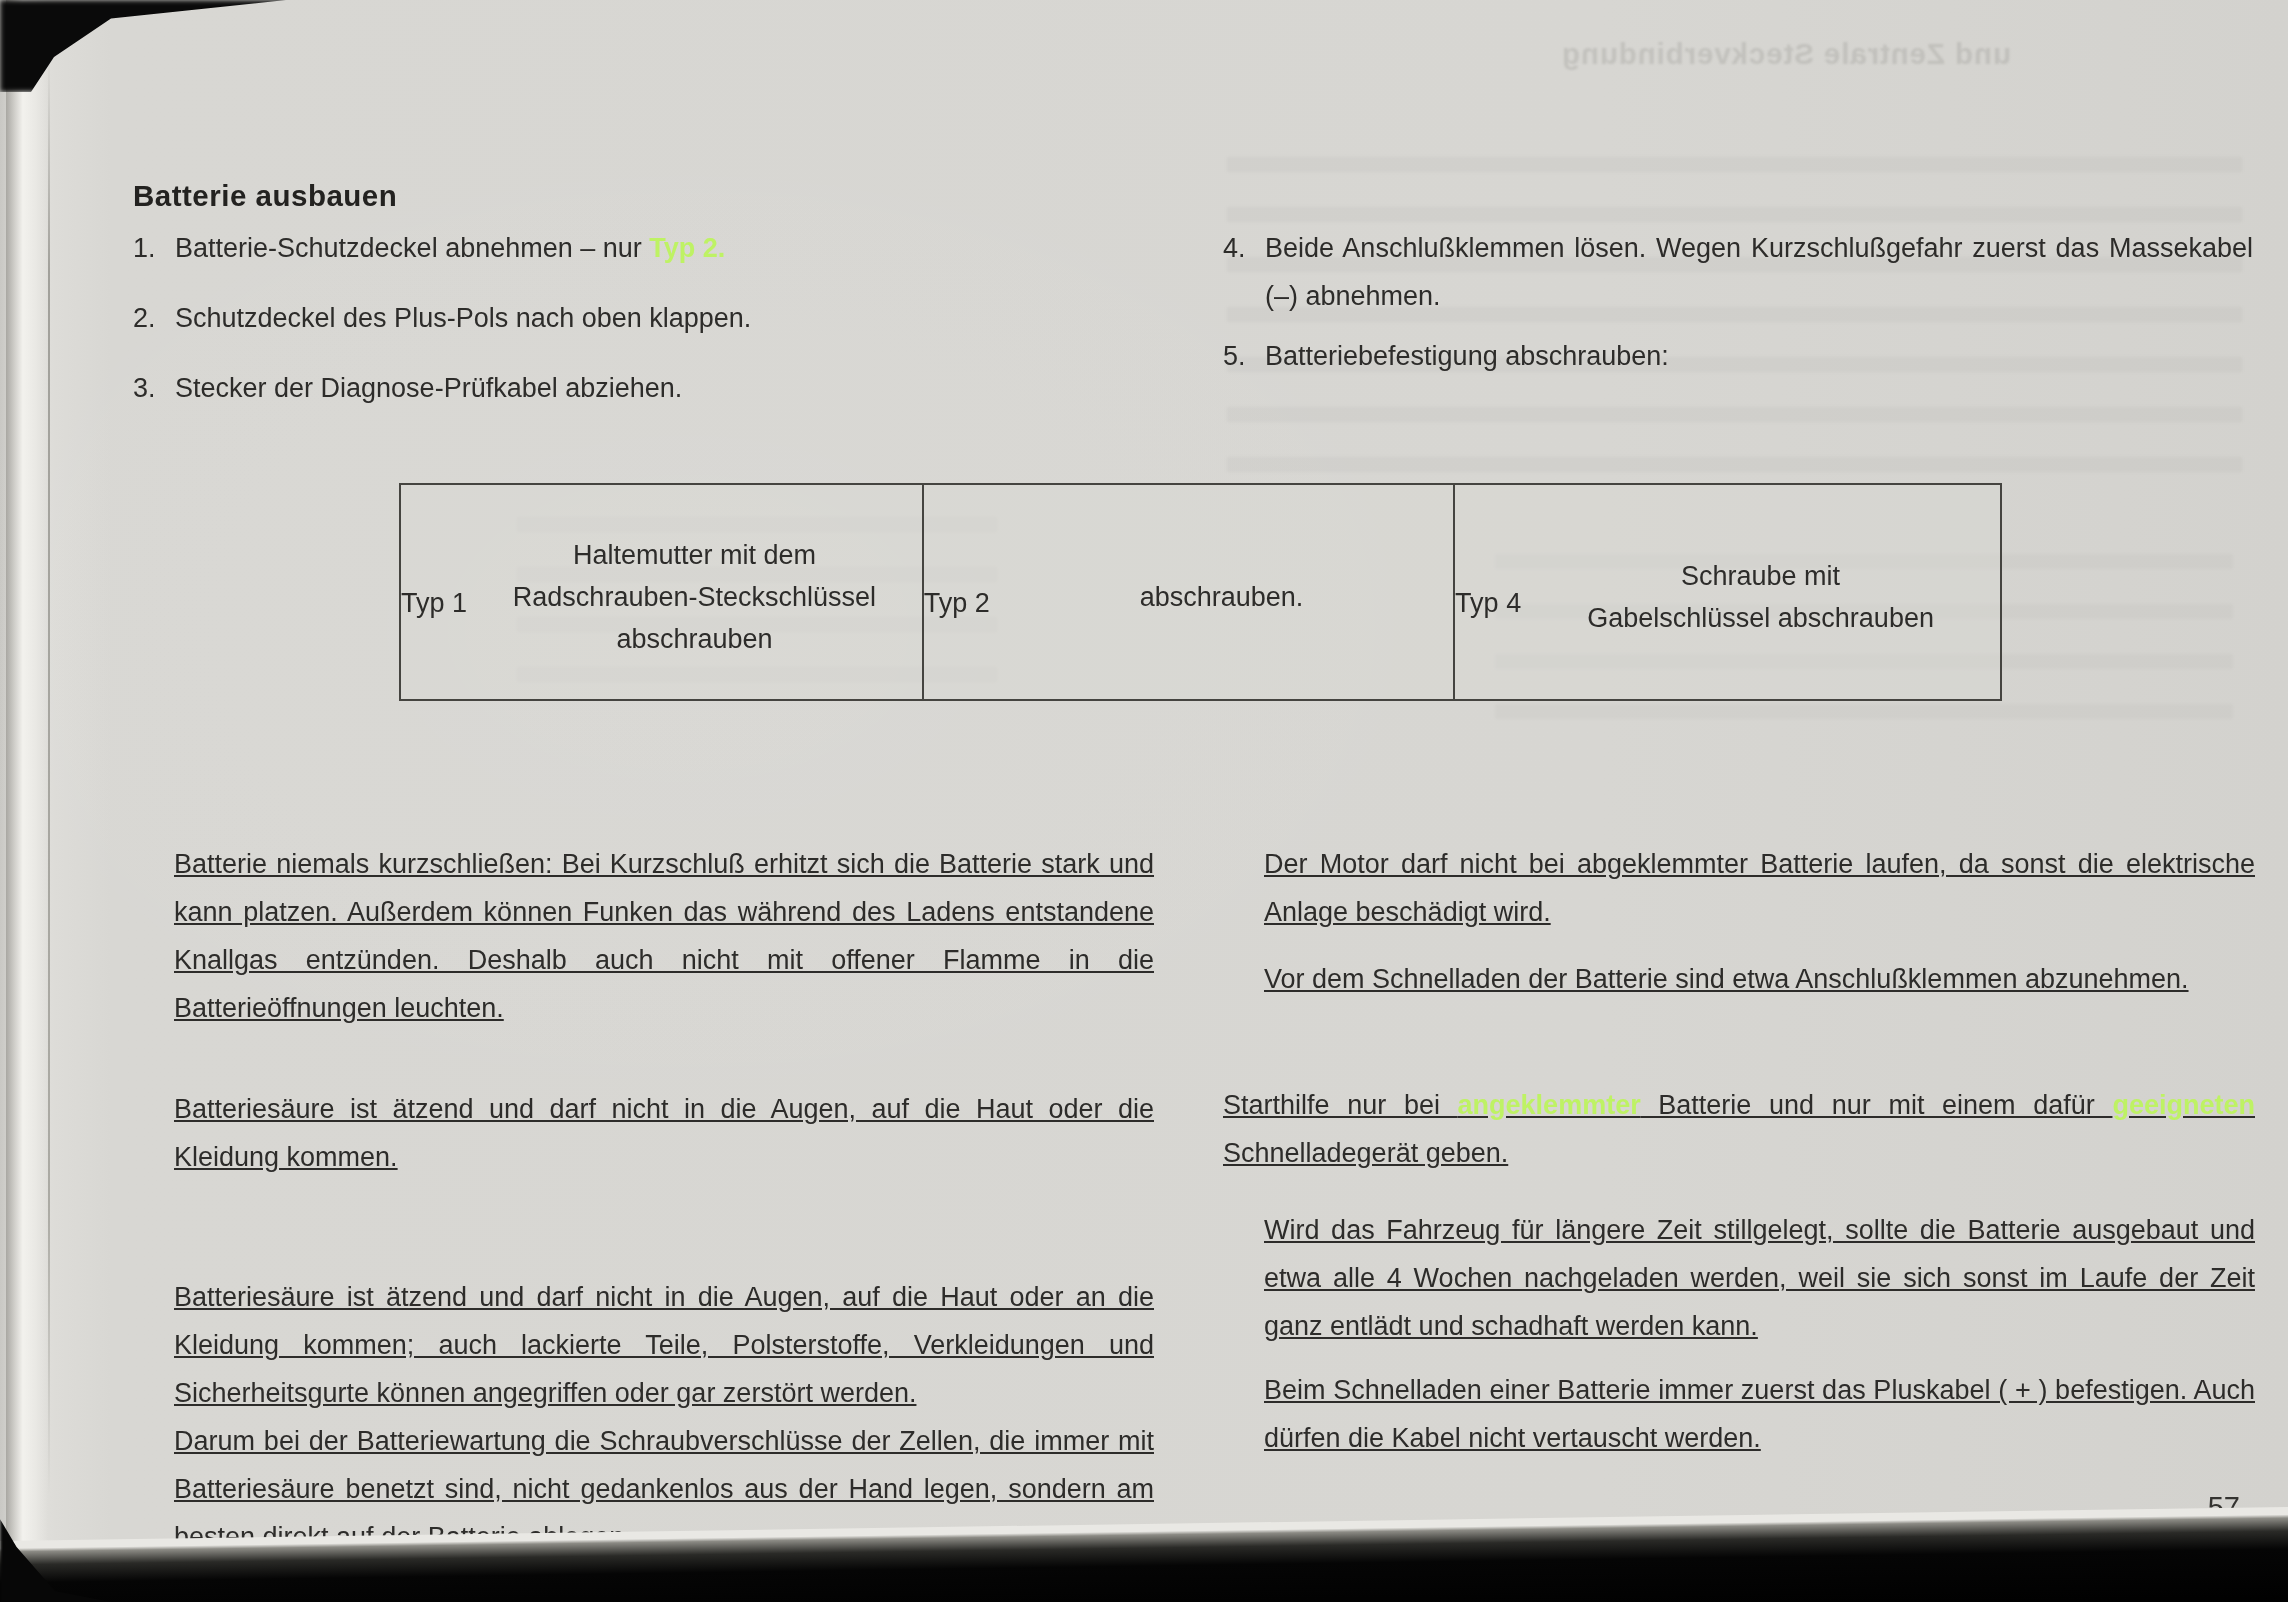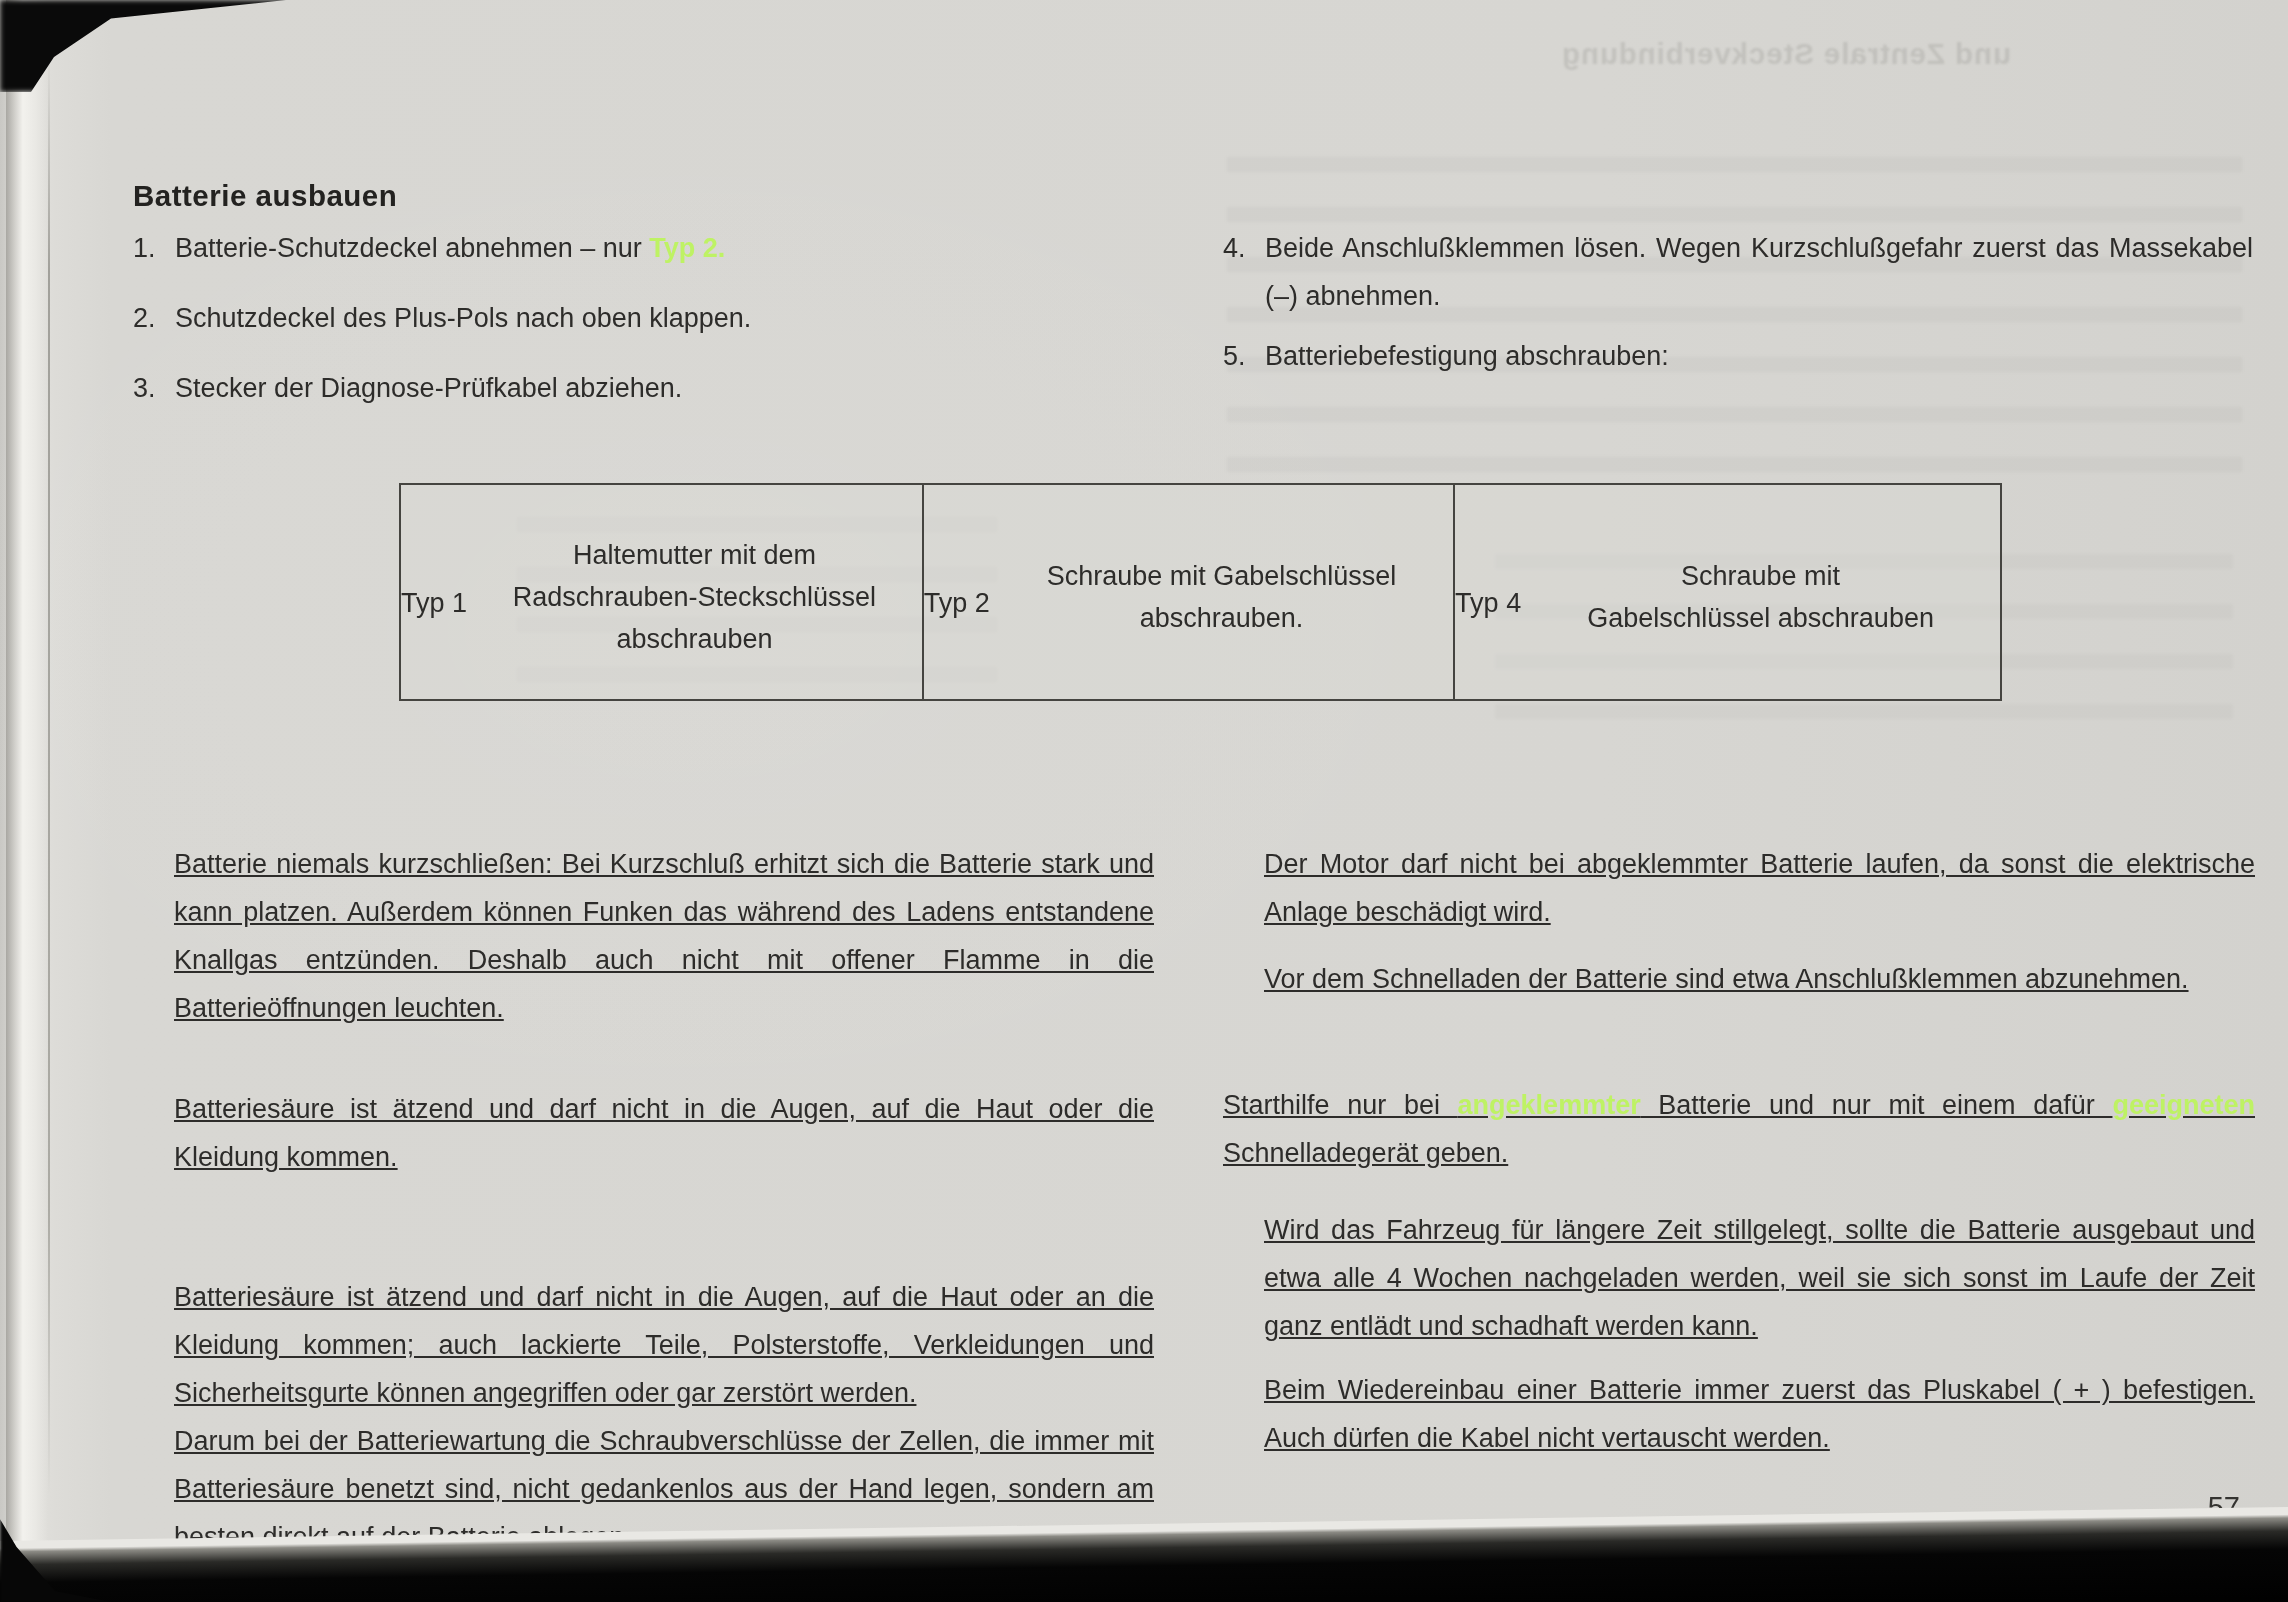--- a/index.html
+++ b/index.html
@@ -112,21 +112,20 @@
         <div class="cell-header">Typ 1</div>
         <div class="cell-body">
             <div>Haltemutter mit dem</div>
             <div>Radschrauben-Steckschlüssel</div>
             <div>abschrauben</div>
           </div>
       </div>
       <div class="types-cell">
         <div class="cell-header">Typ 2</div>
         <div class="cell-body">
-            <div>Schraube mit Gabelschlüssel</div>
             <div>abschrauben.</div>
           </div>
       </div>
       <div class="types-cell">
         <div class="cell-header">Typ 4</div>
         <div class="cell-body">
             <div>Schraube mit</div>
             <div>Gabelschlüssel abschrauben</div>
           </div>
       </div>
@@ -159,21 +158,21 @@
       <li class="warning">
         <span class="dot-col"><span class="dot"></span></span>
         <span class="txt"><span>Starthilfe nur bei </span><b>angeklemmter</b><span> Batterie und nur mit einem dafür </span><b>geeigneten</b><span> Schnelladegerät geben.</span></span>
       </li>
       <li class="warning">
         <span class="dot-col"><span class="dot"></span></span>
         <span class="txt"><span>Wird das Fahrzeug für längere Zeit stillgelegt, sollte die Batterie ausgebaut und etwa alle 4 Wochen nachgeladen werden, weil sie sich sonst im Laufe der Zeit ganz entlädt und schadhaft werden kann.</span></span>
       </li>
       <li class="warning">
         <span class="dot-col"><span class="dot"></span></span>
-        <span class="txt"><span>Beim Wiedereinbau einer Batterie immer zuerst das Pluskabel ( + ) befestigen. Auch dürfen die Kabel nicht vertauscht werden.</span></span>
+        <span class="txt"><span>Beim Schnelladen einer Batterie immer zuerst das Pluskabel ( + ) befestigen. Auch dürfen die Kabel nicht vertauscht werden.</span></span>
       </li>
     </ul>
 
     <div class="page-number">57</div>
   </div>
 
   <div class="spine-highlight"></div>
   <div class="page-crease"></div>
   <div class="corner-shadow"></div>
   <div class="bottom-edge"></div>

